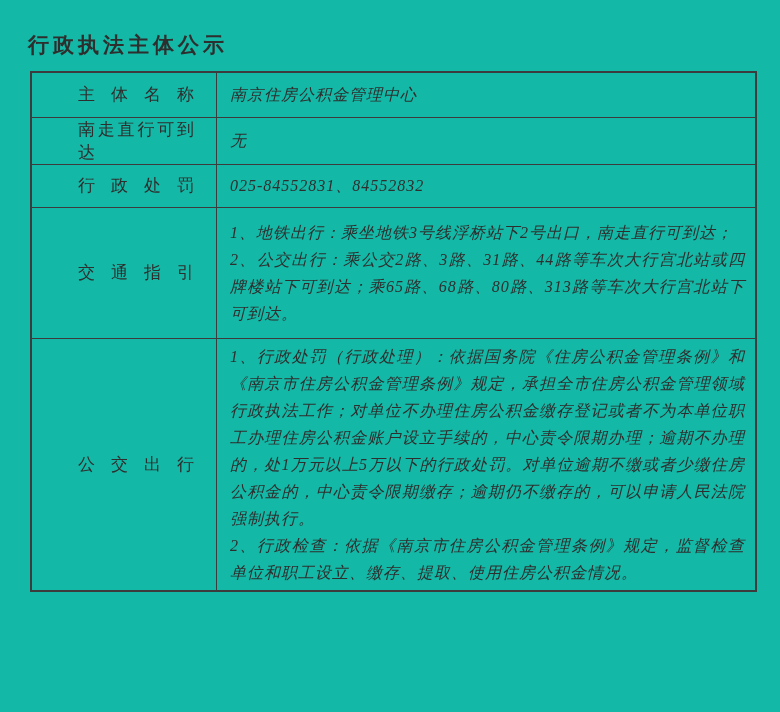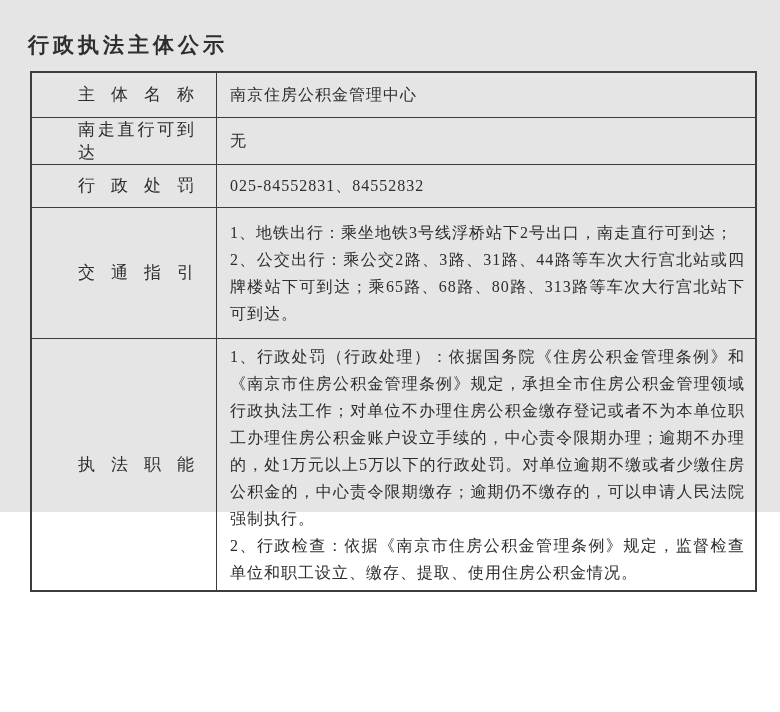--- a/index.html
+++ b/index.html
@@ -10,22 +10,22 @@
   body {
     width: 780px;
     height: 712px;
     font-family: "Liberation Serif", "DejaVu Serif", serif;
     color: #2e2e2e;
     overflow: hidden;
   }
   .page {
     position: relative;
     width: 780px;
-    height: 512px;
-    background: #e5e5e5;
+    height: 712px;
+    background: #14b8a6;
   }
   .title {
     position: absolute;
     left: 28px;
     top: 31px;
     font-size: 21px;
     font-weight: bold;
     letter-spacing: 4px;
     white-space: nowrap;
   }
@@ -57,20 +57,21 @@
     margin-left: 24px;
   }
   td.content-cell {
     vertical-align: middle;
     font-size: 16px;
     line-height: 27px;
     padding: 4px 10px 4px 13px;
     text-align: justify;
     white-space: pre-line;
     letter-spacing: 1px;
+    font-style: italic;
   }
   tr.r1 { height: 45px; }
   tr.r2 { height: 53px; }
   tr.r3 { height: 41px; }
   tr.r4 { height: 43px; }
   tr.r5 { height: 49px; }
   tr.r6 { height: 131px; }
   tr.r7 { height: 252px; }
 </style>
 </head>
@@ -102,21 +103,21 @@
       </tr>
       <tr class="r6">
         <td class="label-cell">
           <span class="label-inner">交通指引</span>
         </td>
         <td class="content-cell">1、地铁出行：乘坐地铁3号线浮桥站下2号出口，南走直行可到达；
 2、公交出行：乘公交2路、3路、31路、44路等车次大行宫北站或四牌楼站下可到达；乘65路、68路、80路、313路等车次大行宫北站下可到达。</td>
       </tr>
       <tr class="r7">
         <td class="label-cell">
-          <span class="label-inner">执法职能</span>
+          <span class="label-inner">公交出行</span>
         </td>
         <td class="content-cell">1、行政处罚（行政处理）：依据国务院《住房公积金管理条例》和《南京市住房公积金管理条例》规定，承担全市住房公积金管理领域行政执法工作；对单位不办理住房公积金缴存登记或者不为本单位职工办理住房公积金账户设立手续的，中心责令限期办理；逾期不办理的，处1万元以上5万以下的行政处罚。对单位逾期不缴或者少缴住房公积金的，中心责令限期缴存；逾期仍不缴存的，可以申请人民法院强制执行。
 2、行政检查：依据《南京市住房公积金管理条例》规定，监督检查单位和职工设立、缴存、提取、使用住房公积金情况。</td>
       </tr>
     </tbody>
   </table>
 
 </div>
 
 </body></html>

